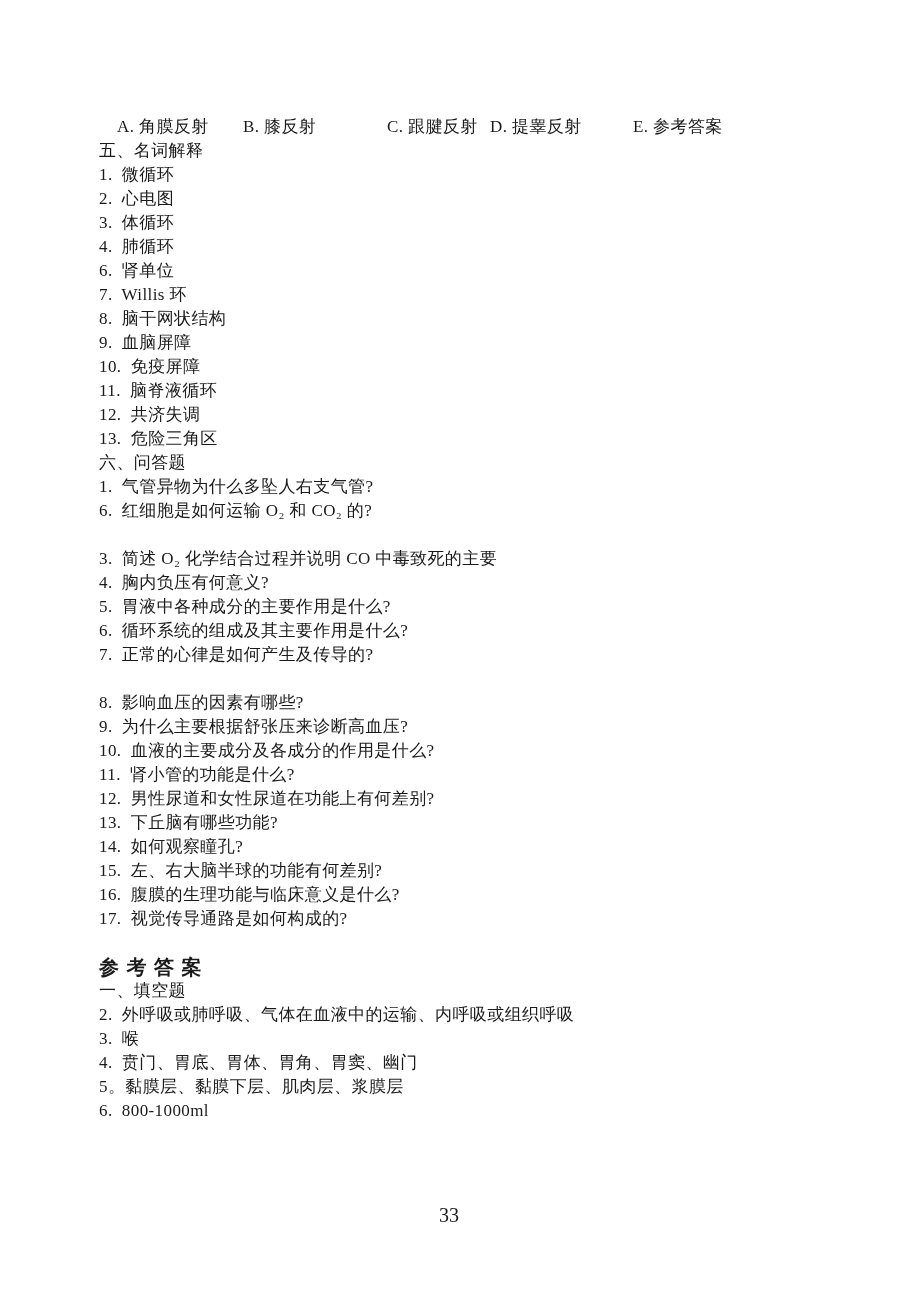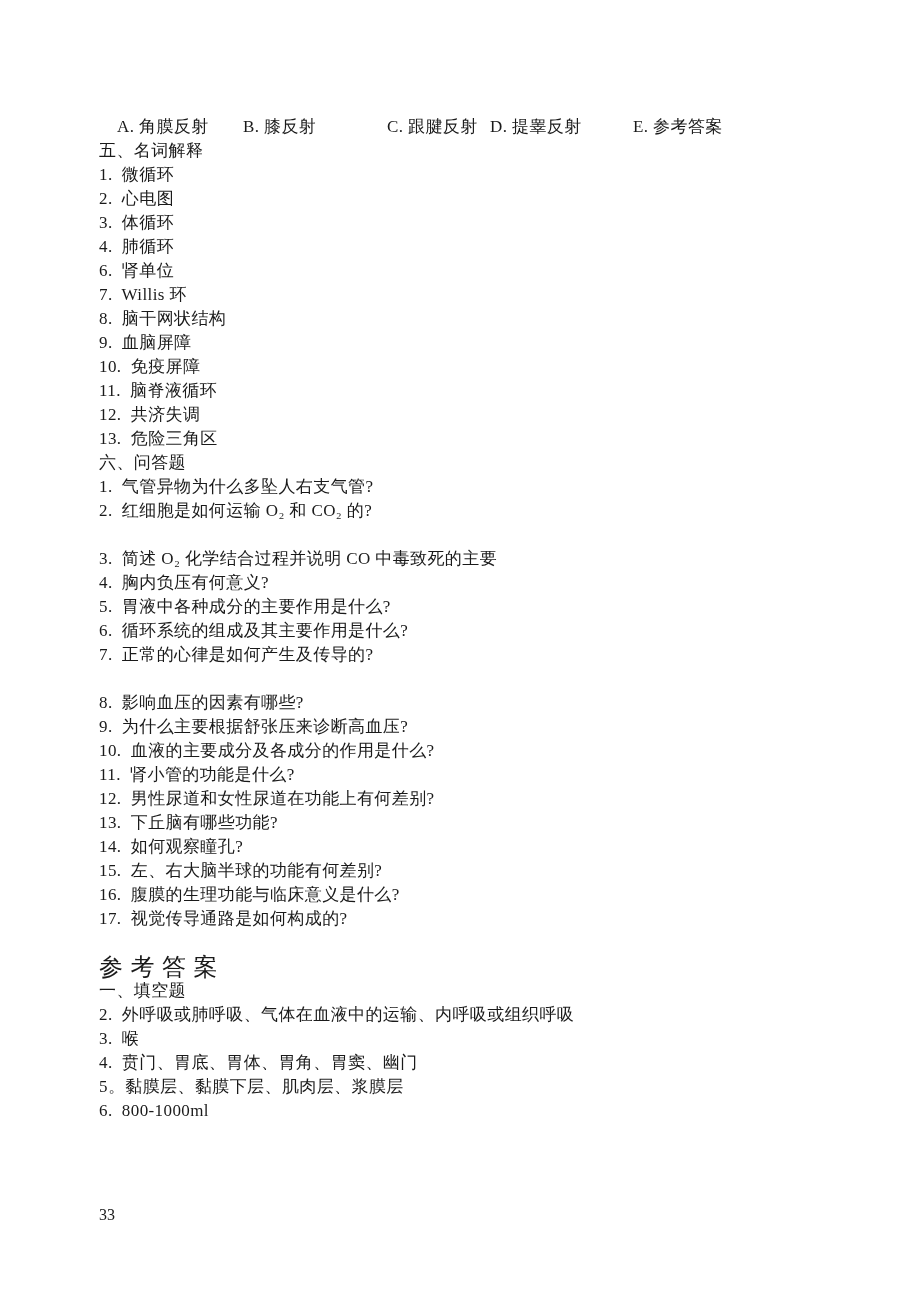--- a/index.html
+++ b/index.html
@@ -36,31 +36,31 @@
   .options-row {
     position: relative;
   }
   .opt { position: absolute; top: 0; white-space: pre; }
   .opt-a { left: 18px; }
   .opt-b { left: 144px; }
   .opt-c { left: 276px; margin-left: 12px; }
   .opt-d { left: 391px; }
   .opt-e { left: 534px; }
   .answers-heading {
-    font-weight: 400;
-    font-size: 24px;
+    font-weight: 700;
+    font-size: 20px;
     letter-spacing: 7.5px;
   }
   .page-number {
     position: absolute;
     top: 1203px;
     left: 99px;
     width: 700px;
-    text-align: left;
-    font-size: 16px;
+    text-align: center;
+    font-size: 20px;
     line-height: 24px;
   }
 </style>
 </head>
 <body>
 
 <div class="page">
   <div class="doc">
 
     <div class="line options-row">
@@ -80,21 +80,21 @@
     <div class="line">7.  Willis 环</div>
     <div class="line">8.  脑干网状结构</div>
     <div class="line">9.  血脑屏障</div>
     <div class="line">10.  免疫屏障</div>
     <div class="line">11.  脑脊液循环</div>
     <div class="line">12.  共济失调</div>
     <div class="line">13.  危险三角区</div>
 
     <div class="line">六、问答题</div>
     <div class="line">1.  气管异物为什么多坠人右支气管?</div>
-    <div class="line">2.  红细胞是如何运输 O₂ 和 CO₂ 的?</div>
+    <div class="line">6.  红细胞是如何运输 O₂ 和 CO₂ 的?</div>
     <div class="line blank-line"></div>
     <div class="line">3.  简述 O₂ 化学结合过程并说明 CO 中毒致死的主要</div>
     <div class="line">4.  胸内负压有何意义?</div>
     <div class="line">5.  胃液中各种成分的主要作用是什么?</div>
     <div class="line">6.  循环系统的组成及其主要作用是什么?</div>
     <div class="line">7.  正常的心律是如何产生及传导的?</div>
     <div class="line blank-line"></div>
     <div class="line">8.  影响血压的因素有哪些?</div>
     <div class="line">9.  为什么主要根据舒张压来诊断高血压?</div>
     <div class="line">10.  血液的主要成分及各成分的作用是什么?</div>

